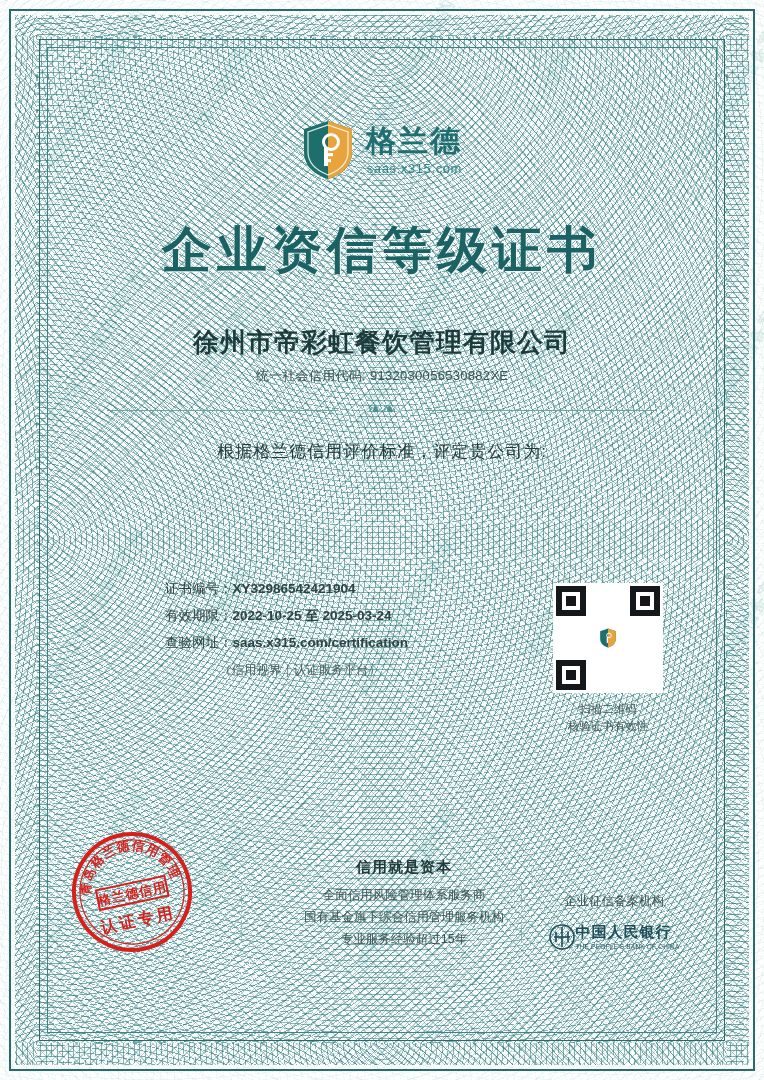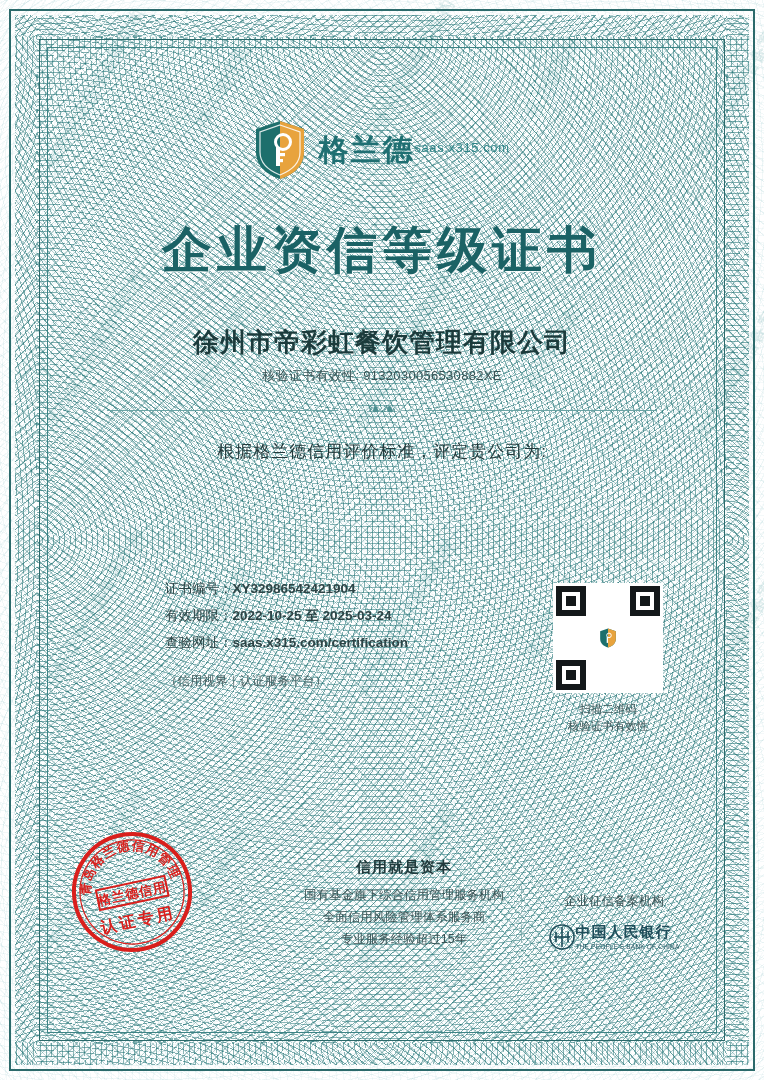--- a/index.html
+++ b/index.html
@@ -107,22 +107,24 @@
     gap: 12px;
   }
   .shield {
     position: relative;
     width: 52px;
     height: 60px;
   }
   .shield svg { display: block; }
   .logo-text {
     display: flex;
+    flex-direction: column;
     justify-content: center;
     line-height: 1;
+    align-items: flex-end;
   }
   .logo-name {
     font-size: 30px;
     font-weight: 700;
     color: #1f6f72;
     letter-spacing: 2px;
   }
   .logo-sub {
     margin-top: 6px;
     font-size: 13px;
@@ -229,23 +231,24 @@
     left: 110px;
     width: 330px;
     font-size: 13.5px;
     color: #2d4446;
     line-height: 2.0;
   }
   .detail-row { white-space: nowrap; }
   .detail-label { color: #2d4446; }
   .detail-value { color: #2d4446; font-weight: bold; }
   .platform-note {
-    margin-top: 13px;
+    margin-top: 2px;
     font-size: 12.5px;
     color: #4a6264;
+    text-align: center;
     padding-right: 60px;
   }
 
   
   .qr-block {
     position: absolute;
     top: 528px;
     right: 42px;
     width: 118px;
     text-align: center;
@@ -418,21 +421,21 @@
       <div class="logo-text">
         <div class="logo-name">格兰德</div>
         <div class="logo-sub">saas.x315.com</div>
       </div>
     </div>
 
     <div class="cert-title">企业资信等级证书</div>
 
     <div class="company-name">徐州市帝彩虹餐饮管理有限公司</div>
     <div class="credit-code">
-      <span>核验证书有效性:</span>
+      <span>统一社会信用代码:</span>
       <span>9132030056530882XE</span>
     </div>
 
     <div class="divider">
       <div class="line l"></div>
       <div class="orn">❧❧</div>
       <div class="line r"></div>
     </div>
 
     <div class="statement">根据格兰德信用评价标准，评定贵公司为:</div>
@@ -486,22 +489,22 @@
             <text x="65" y="71" text-anchor="middle" font-family="'Liberation Sans', sans-serif" font-size="13" font-weight="700" fill="#d91f1c" letter-spacing="1">格兰德信用</text>
             <text x="65" y="99" text-anchor="middle" font-family="'Liberation Sans', sans-serif" font-size="16" font-weight="700" fill="#d91f1c" letter-spacing="3">认证专用</text>
           </g>
         </svg>
       </div>
 
       <div class="footer-sep left"></div>
 
       <div class="footer-center">
         <div class="footer-slogan">信用就是资本</div>
+        <div class="footer-line">全面信用风险管理体系服务商</div>
         <div class="footer-line">国有基金旗下综合信用管理服务机构</div>
-        <div class="footer-line">全面信用风险管理体系服务商</div>
         <div class="footer-line">专业服务经验超过15年</div>
       </div>
 
       <div class="footer-sep right"></div>
 
       <div class="footer-right">
         <div class="pbc-label">企业征信备案机构</div>
         <div class="pbc-logo-row">
           <span class="pbc-mark">
             <svg width="26" height="26" viewBox="0 0 26 26">

